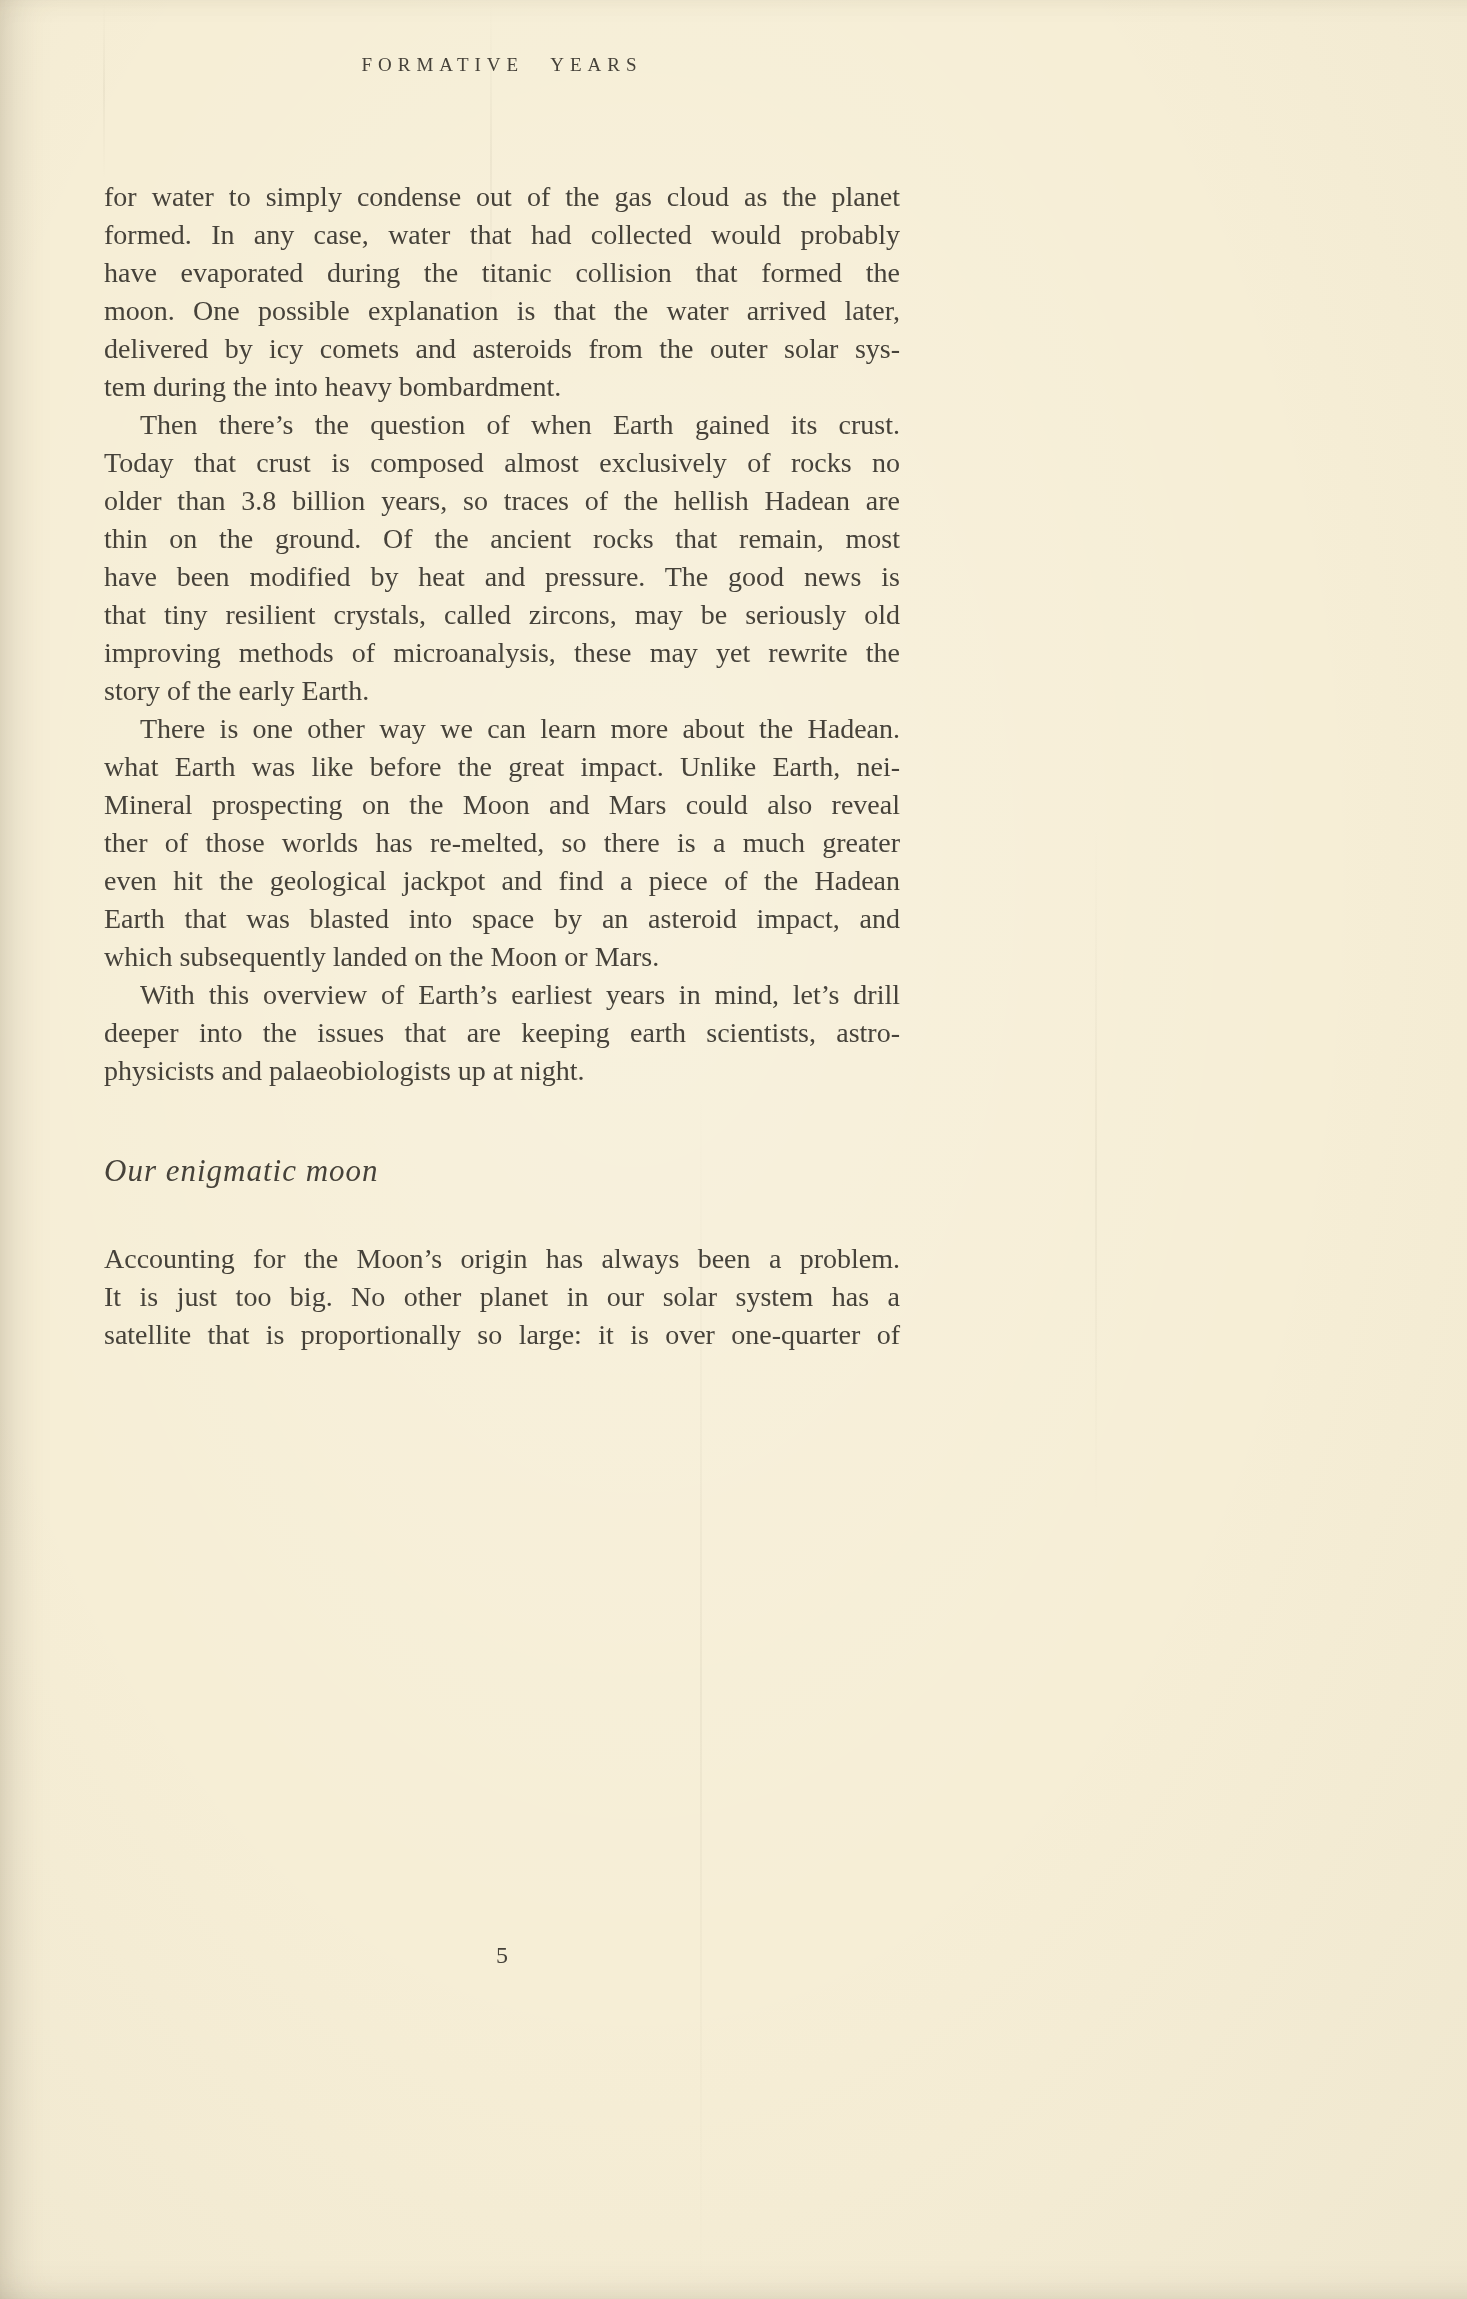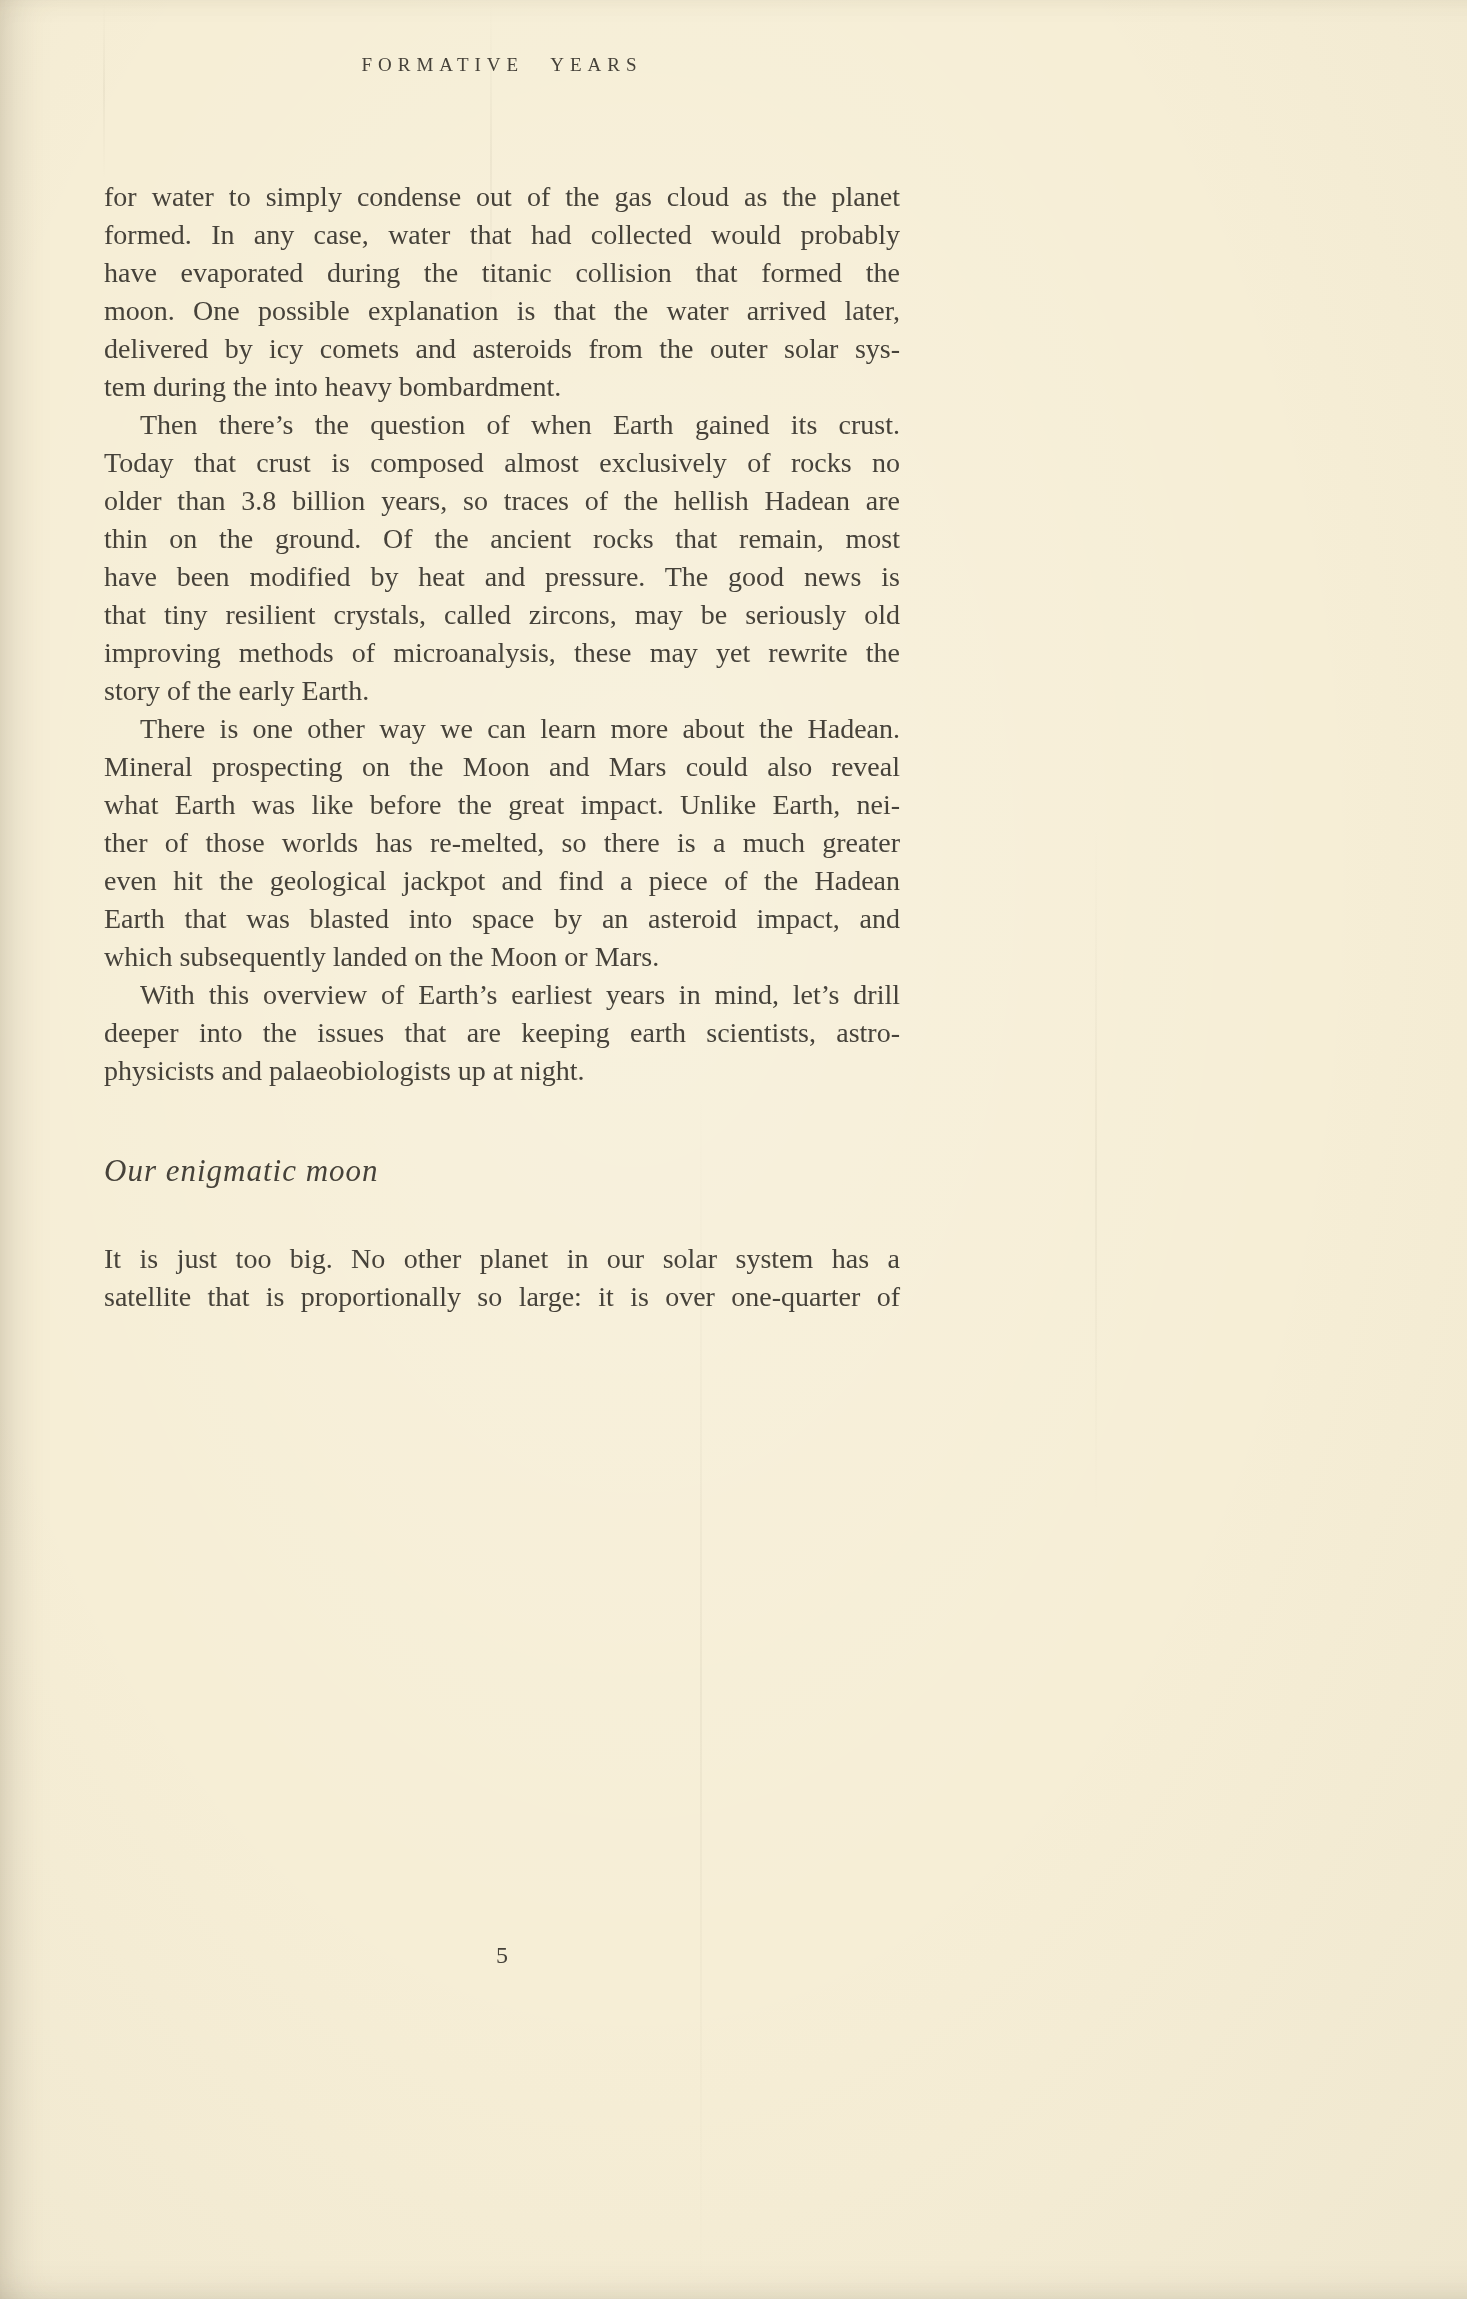--- a/index.html
+++ b/index.html
@@ -118,33 +118,34 @@
         <div class="line">Today that crust is composed almost exclusively of rocks no</div>
         <div class="line">older than 3.8 billion years, so traces of the hellish Hadean are</div>
         <div class="line">thin on the ground. Of the ancient rocks that remain, most</div>
         <div class="line">have been modified by heat and pressure. The good news is</div>
         <div class="line">that tiny resilient crystals, called zircons, may be seriously old</div>
         <div class="line">improving methods of microanalysis, these may yet rewrite the</div>
         <div class="line last">story of the early Earth.</div>
       </div>
       <div class="para">
         <div class="line indent-first">There is one other way we can learn more about the Hadean.</div>
+        <div class="line">what Earth was like before the great impact. Unlike Earth, nei-</div>
         <div class="line">Mineral prospecting on the Moon and Mars could also reveal</div>
-        <div class="line">what Earth was like before the great impact. Unlike Earth, nei-</div>
         <div class="line">ther of those worlds has re-melted, so there is a much greater</div>
         <div class="line">even hit the geological jackpot and find a piece of the Hadean</div>
         <div class="line">Earth that was blasted into space by an asteroid impact, and</div>
         <div class="line last">which subsequently landed on the Moon or Mars.</div>
       </div>
       <div class="para">
         <div class="line indent-first">With this overview of Earth’s earliest years in mind, let’s drill</div>
         <div class="line">deeper into the issues that are keeping earth scientists, astro-</div>
         <div class="line last">physicists and palaeobiologists up at night.</div>
       </div>
       <div class="section-heading">Our enigmatic moon</div>
       <div class="para">
+        <div class="line">Accounting for the Moon’s origin has always been a problem.</div>
         <div class="line">It is just too big. No other planet in our solar system has a</div>
         <div class="line justify-last">satellite that is proportionally so large: it is over one-quarter of</div>
       </div>
     </div>
 
   <div class="page-number">5</div>
 </div>
 
 </body></html>

